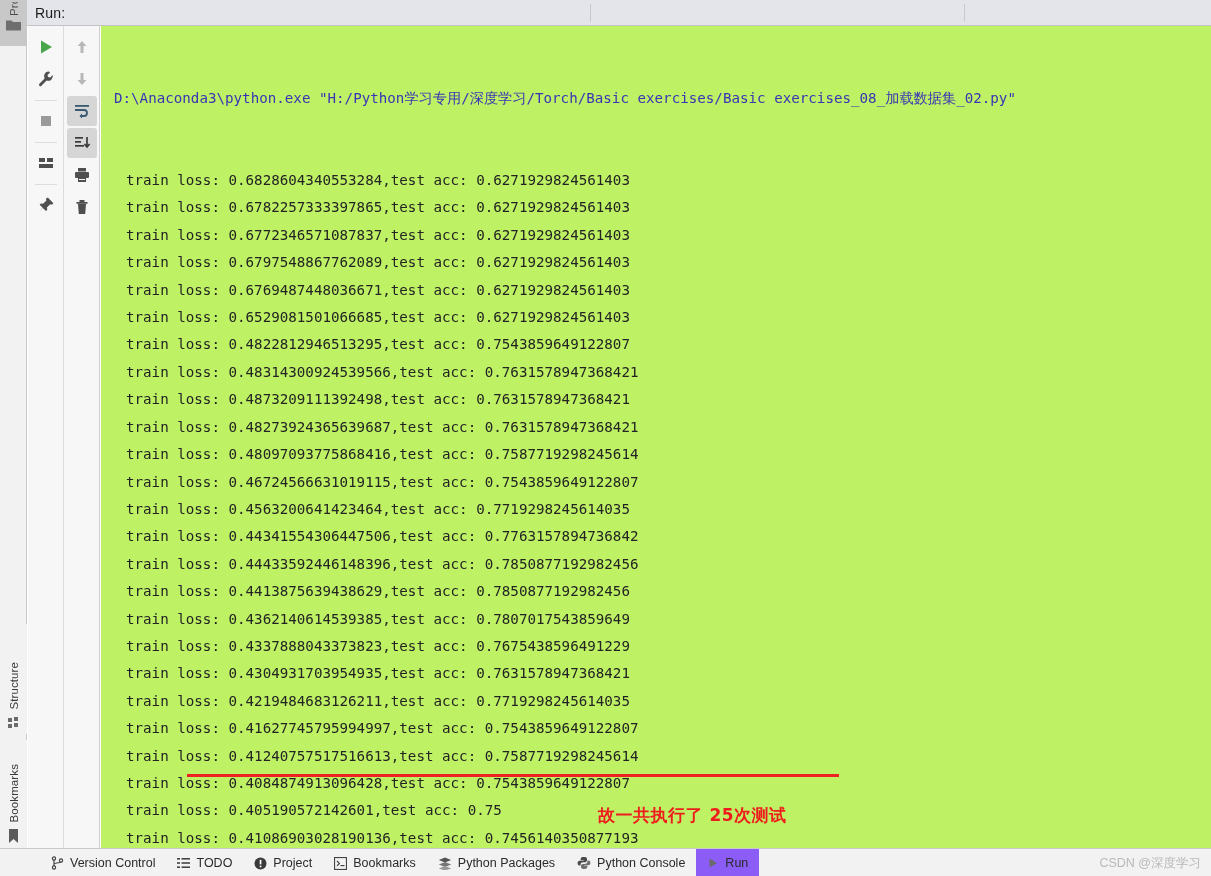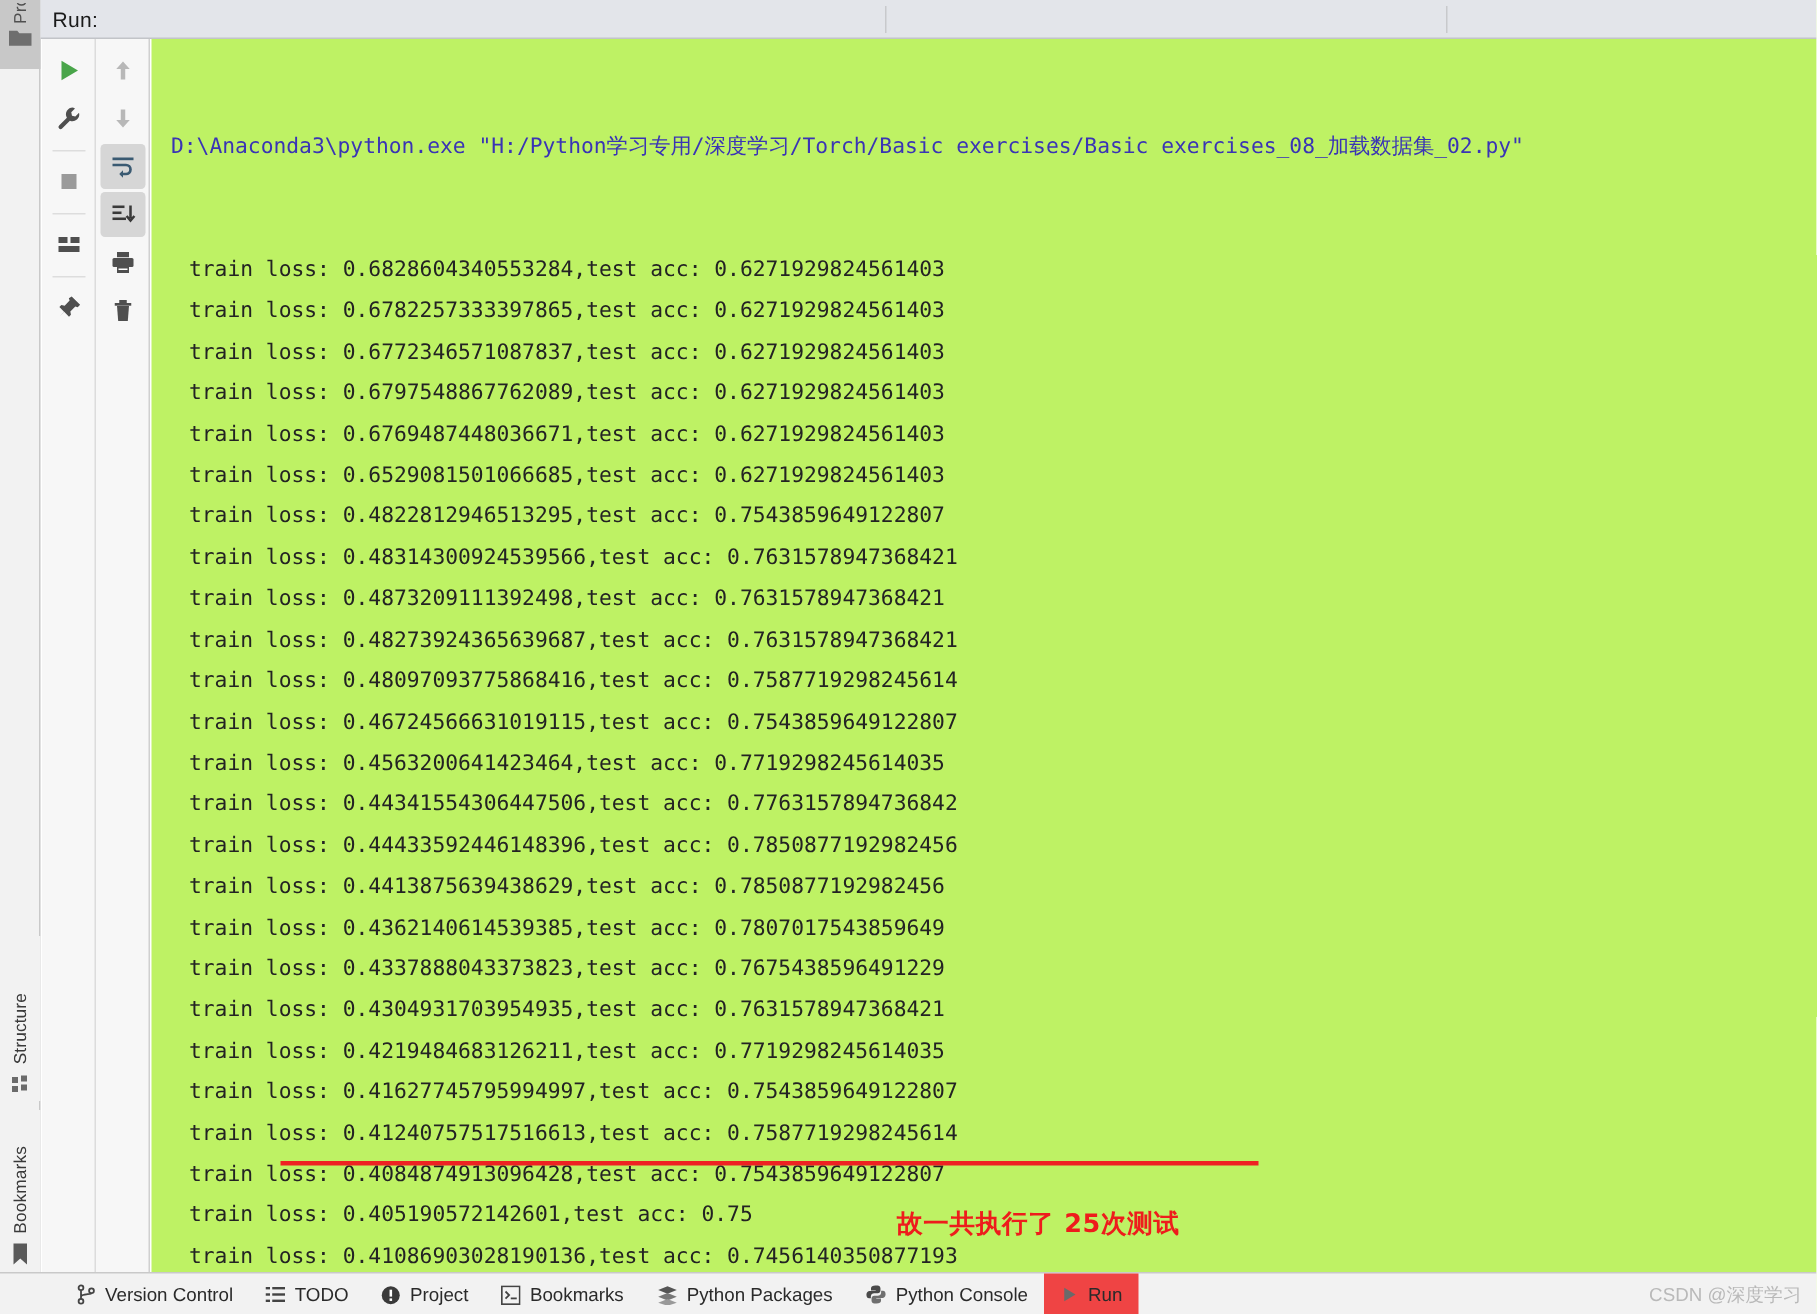--- a/index.html
+++ b/index.html
@@ -157,21 +157,21 @@
     background: #f2f2f2;
     border-top: 1px solid #c9c9c9;
     display: flex; align-items: flex-start;
   }
   #statusbar-left-pad { width: 40px; height: 28px; }
   .sb-item {
     display: flex; align-items: center; gap: 6px;
     height: 28px; padding: 0 11px;
     font-size: 12.5px; color: #2a2a2a; white-space: nowrap;
   }
-  .sb-item.active { background: #ef4444; }
+  .sb-item.active { background: #8b5cf6; }
   #csdn-watermark {
     position: absolute; right: 10px; top: 855px;
     font-size: 12.5px; color: #b9b9b9;
     white-space: nowrap;
   }
   svg { display: block; }
 </style>
 </head>
 <body>
 

